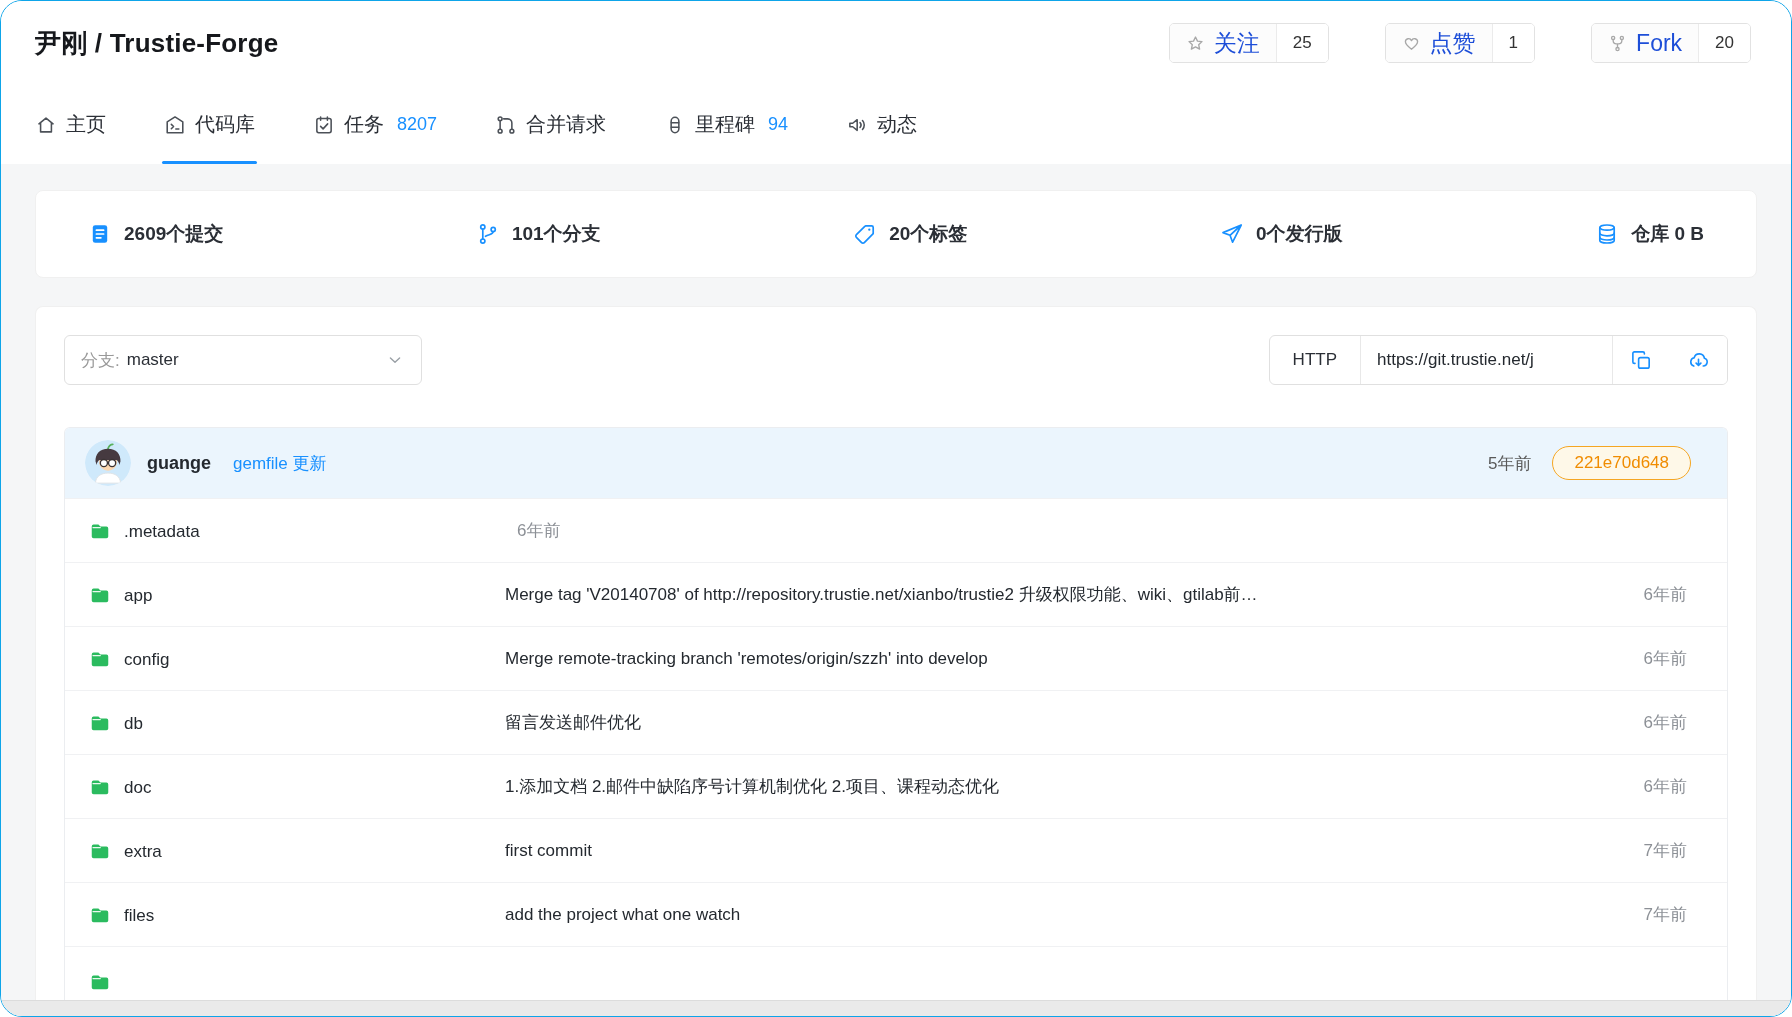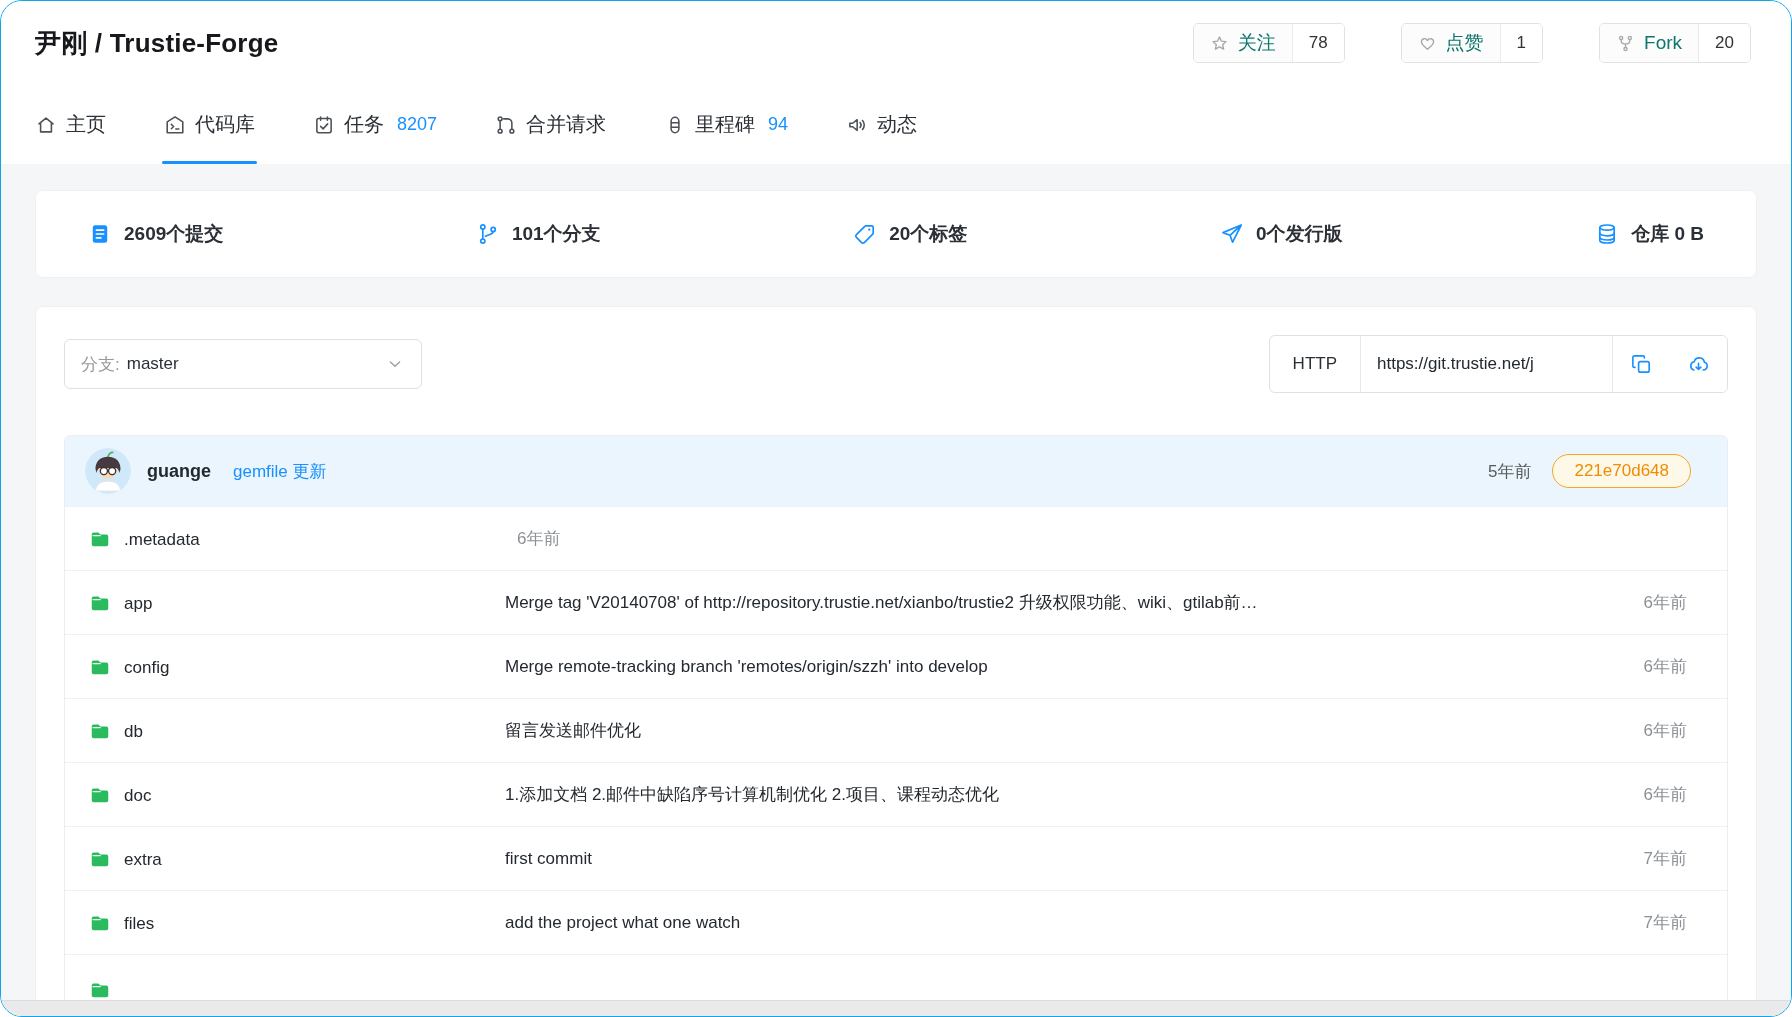--- a/index.html
+++ b/index.html
@@ -10,21 +10,21 @@
   
   .topbar{height:84px;display:flex;align-items:center;justify-content:space-between;
     padding:0 40px 0 34px;background:#fff;flex:0 0 auto;}
   .title{margin:0;font-size:26px;font-weight:600;color:#16181c;letter-spacing:.2px;}
   .actions{display:flex;gap:56px;}
   .action-btn{display:flex;align-items:stretch;height:40px;border:1px solid #e2e2e2;border-radius:5px;
     overflow:hidden;background:#fff;cursor:pointer;}
   .action-btn .seg{display:flex;align-items:center;}
   .label-seg{gap:9px;padding:0 16px;background:#fcfcfc;}
   .count-seg{padding:0 16px;border-left:1px solid #ebebeb;color:#333;font-size:17px;background:#fff;}
-  .action-btn .label{color:#0f766e;font-size:19px;white-space:nowrap;}
+  .action-btn .label{color:#1d4ed8;font-size:23px;white-space:nowrap;}
   .btn-icon{width:19px;height:19px;color:#a8a8a8;}
   
   .tabbar{height:79px;display:flex;gap:58px;padding:0 34px;background:#fff;flex:0 0 auto;}
   .tab{display:flex;align-items:center;gap:9px;font-size:20px;color:#2b2f36;position:relative;
     cursor:pointer;text-decoration:none;white-space:nowrap;}
   .tab .icon{width:22px;height:22px;color:#4c5158;}
   .tab .count{color:var(--accent,#1890ff);font-size:18px;margin-left:4px;}
   .tab .count:empty{display:none;}
   .tab.active::after{content:"";position:absolute;left:-2px;right:-2px;bottom:0;height:3px;
     border-radius:2px;background:var(--accent,#1890ff);}
@@ -38,21 +38,21 @@
   .stat .icon{width:24px;height:24px;color:var(--accent,#1890ff);}
   
   .main-card{background:#fff;border:1px solid #f0f0f0;border-bottom:none;border-radius:8px 8px 0 0;
     padding:28px 28px 0;min-height:700px;}
   .toolbar{display:flex;justify-content:space-between;align-items:center;margin-bottom:42px;}
   .branch-select{width:358px;height:50px;border:1px solid #e0e0e0;border-radius:6px;background:#fff;
     display:flex;align-items:center;padding:0 16px;font-size:17px;cursor:pointer;}
   .branch-label{color:#999;}
   .branch-value{color:#2b2f36;margin-left:7px;font-weight:500;}
   .branch-select .chev{margin-left:auto;width:20px;height:20px;color:#9aa0a6;}
-  .clone-group{height:58px;display:flex;align-items:stretch;border:1px solid #e0e0e0;border-radius:6px;
+  .clone-group{height:50px;display:flex;align-items:stretch;border:1px solid #e0e0e0;border-radius:6px;
     background:#fff;overflow:hidden;}
   .proto{display:flex;align-items:center;padding:0 23px;font-size:17px;color:#2b2f36;
     border-right:1px solid #e8e8e8;cursor:pointer;}
   .clone-url{width:252px;border:none;outline:none;padding:0 16px;font-size:17px;color:#24292f;
     font-family:inherit;border-right:1px solid #e8e8e8;border-radius:0;}
   .icon-btn{width:57px;display:flex;align-items:center;justify-content:center;cursor:pointer;background:#fff;}
   .icon-btn .icon{width:23px;height:23px;color:var(--accent,#1890ff);}
   
   .commit-table{border:1px solid #ebedf0;border-bottom:none;border-radius:6px 6px 0 0;overflow:hidden;}
   .commit-head{height:70px;background:var(--commit_row_bg,#ebf5fd);display:flex;align-items:center;
@@ -91,21 +91,21 @@
 
         <div class="action-btn">
           <span class="seg label-seg">
             <span class="icon btn-icon">
               <svg viewBox="0 0 24 24" fill="none" stroke="currentColor" stroke-width="1.7" stroke-linecap="round" stroke-linejoin="round">
                 <path d="m12 3.8 2.5 5.2 5.7.6-4.2 3.9 1.2 5.6L12 16.2l-5.2 2.9 1.2-5.6-4.2-3.9 5.7-.6Z"></path>
               </svg>
             </span>
             <span class="label">关注</span>
           </span>
-          <span class="seg count-seg">78</span>
+          <span class="seg count-seg">25</span>
         </div>
 
         <div class="action-btn">
           <span class="seg label-seg">
             <span class="icon btn-icon">
               <svg viewBox="0 0 24 24" fill="none" stroke="currentColor" stroke-width="1.7" stroke-linecap="round" stroke-linejoin="round">
                 <path d="M12 19.3C7.2 15.6 4.3 13 4.3 9.9a4 4 0 0 1 7.7-1.5 4 4 0 0 1 7.7 1.5c0 3.1-2.9 5.7-7.7 9.4Z"></path>
               </svg>
             </span>
             <span class="label">点赞</span>

